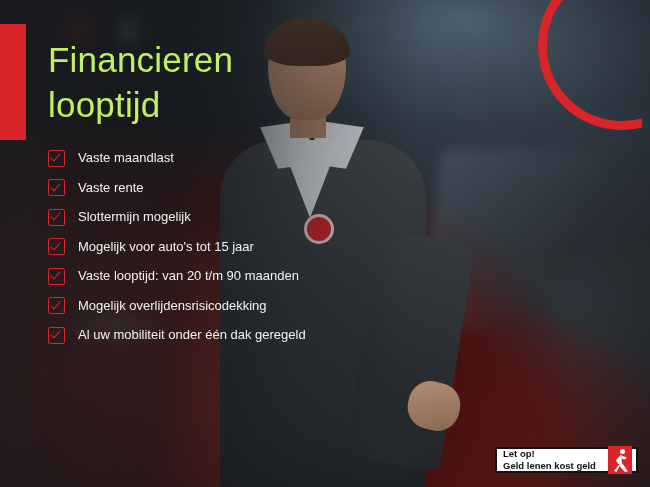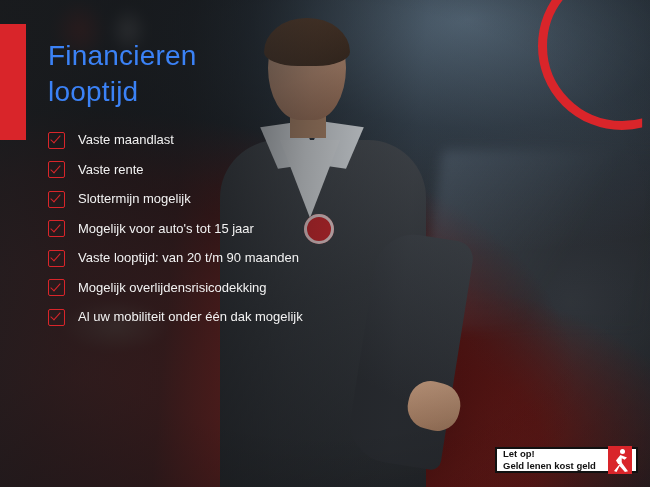--- a/index.html
+++ b/index.html
@@ -151,22 +151,22 @@
   }
 
   
   .content {
     position: absolute;
     inset: 0;
     padding: 38px 0 0 48px;
     box-sizing: border-box;
   }
   .title {
-    color: #3b82f6;
-    font-size: 28px;
+    color: #bef264;
+    font-size: 35px;
     line-height: 1.28;
     font-weight: 400;
     margin: 0 0 22px 0;
     letter-spacing: 0.2px;
     max-width: 330px;
   }
   .title span { display: block; }
 
   .bullets { list-style: none; margin: 0; padding: 0; }
   .bullet {
@@ -301,21 +301,21 @@
       <li class="bullet">
         <span class="check"></span>
         <span class="bullet-text">Vaste looptijd: van 20 t/m 90 maanden</span>
       </li>
       <li class="bullet">
         <span class="check"></span>
         <span class="bullet-text">Mogelijk overlijdensrisicodekking</span>
       </li>
       <li class="bullet">
         <span class="check"></span>
-        <span class="bullet-text">Al uw mobiliteit onder één dak mogelijk</span>
+        <span class="bullet-text">Al uw mobiliteit onder één dak geregeld</span>
       </li>
     </ul>
   </div>
 
   <div class="warning">
     <div class="warning-text">
       <span>Let op!</span>
       <span>Geld lenen kost geld</span>
     </div>
     <div class="warning-icon">

